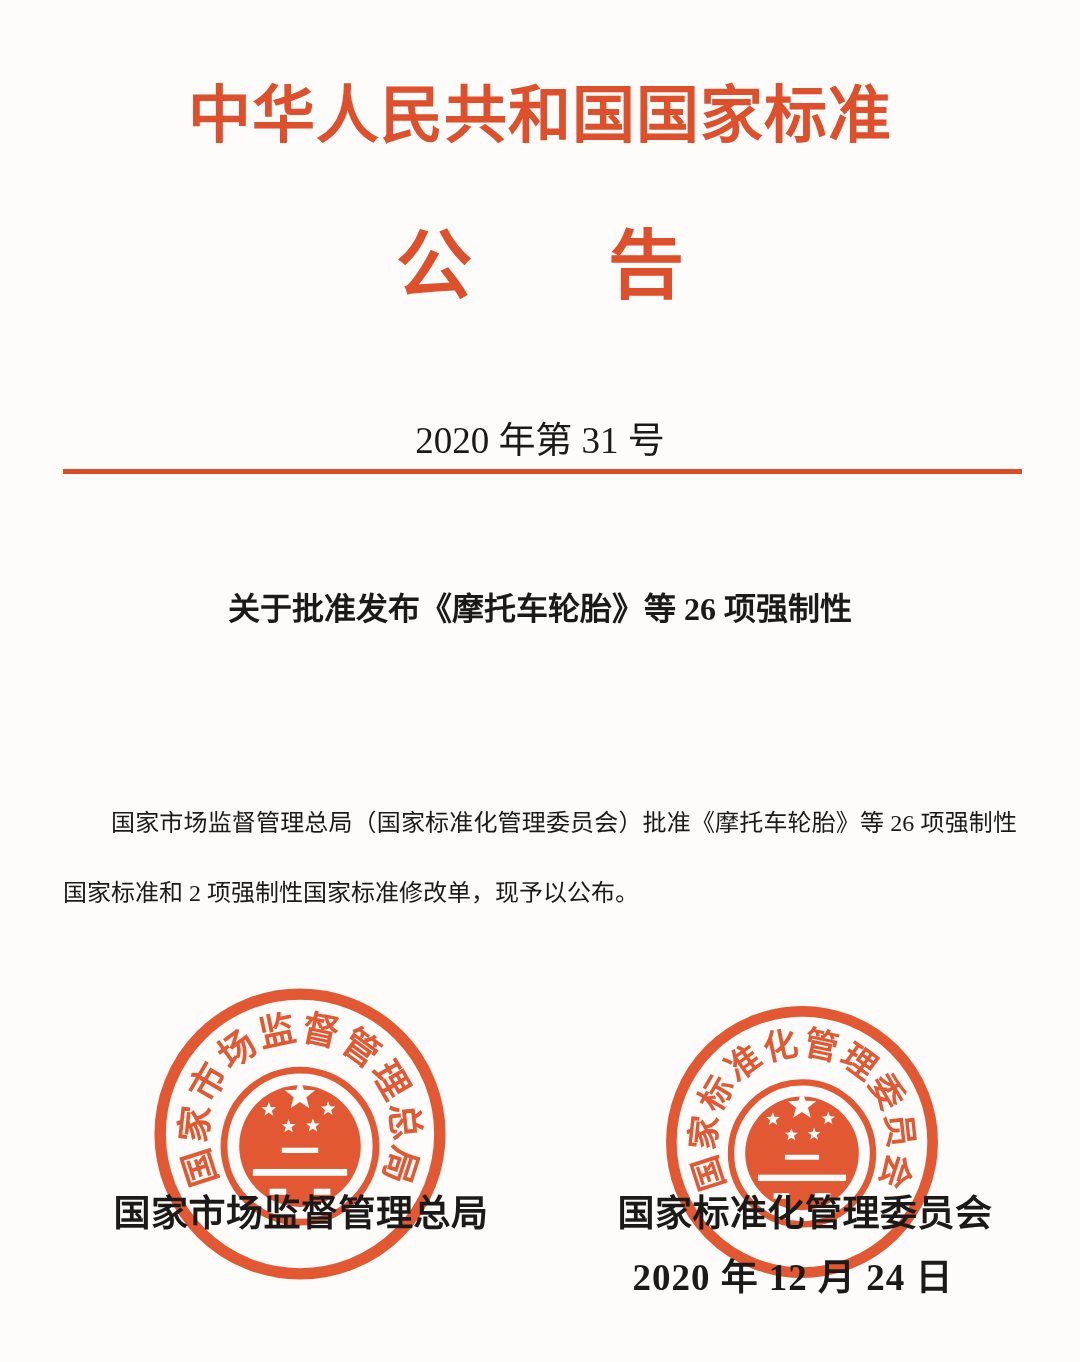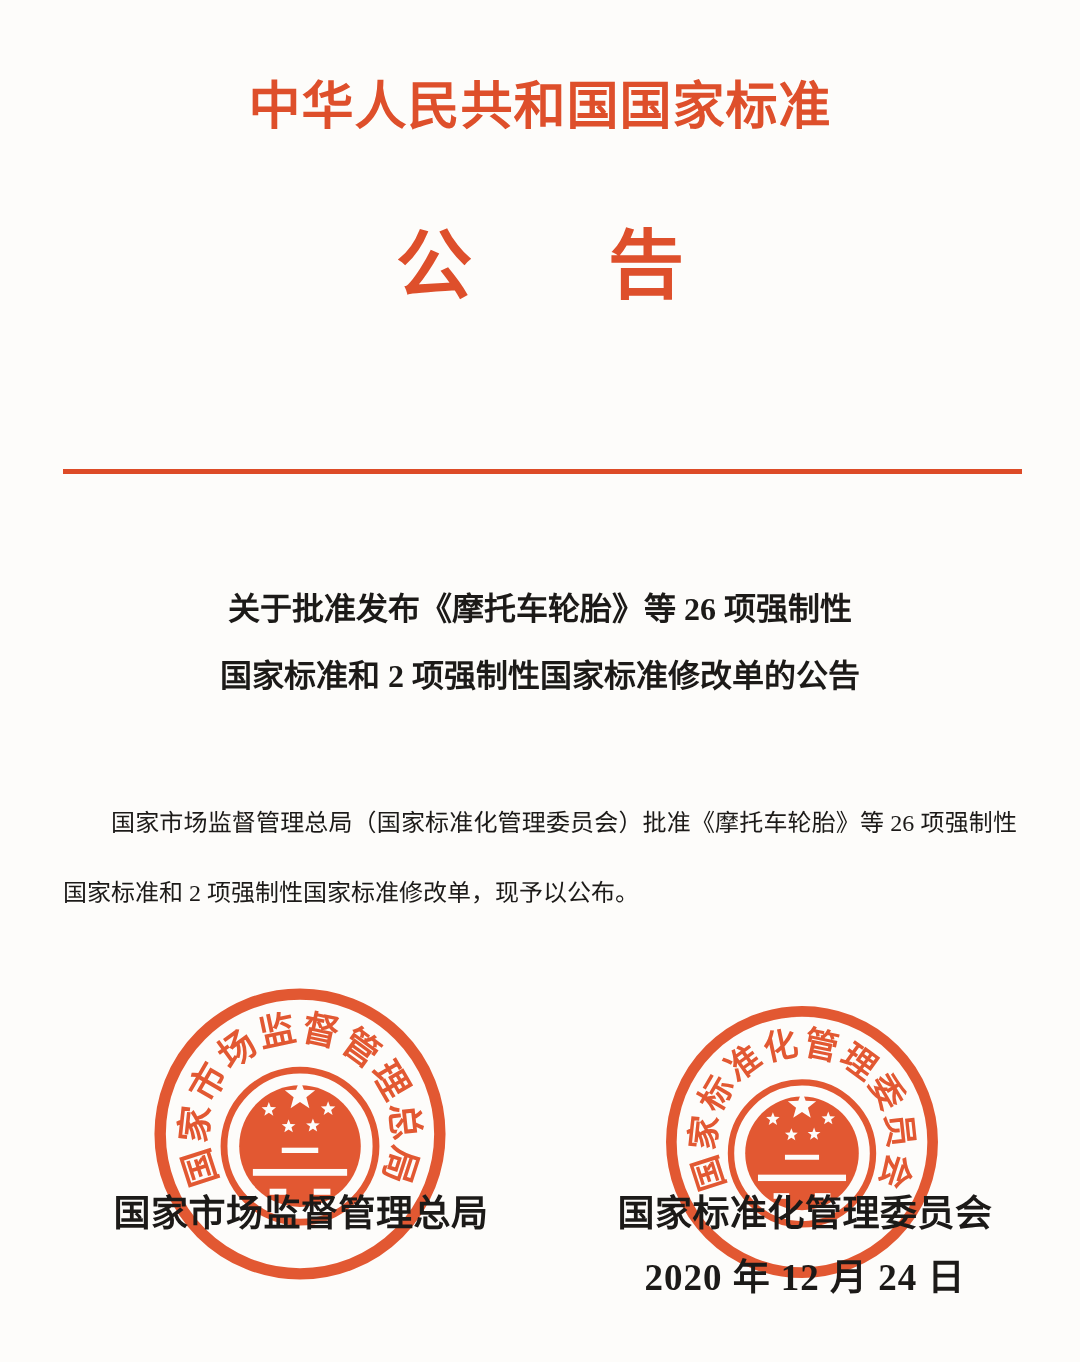--- a/index.html
+++ b/index.html
@@ -16,21 +16,21 @@
     width:1080px;height:1362px;
     margin:0 auto;
     background:var(--page-bg);
     font-family:"Liberation Serif","DejaVu Serif",serif;
     color:var(--text-black);
     overflow:hidden;
   }
   .doc-title{
     position:absolute;top:64px;left:0;width:100%;
     text-align:center;
-    font-size:52px;font-weight:700;
+    font-size:63px;font-weight:700;
     letter-spacing:1px;
     color:var(--title-red);
     white-space:nowrap;
   }
   .doc-subtitle{
     position:absolute;top:204px;left:0;width:100%;
     display:flex;justify-content:center;gap:136px;
     font-size:76px;font-weight:700;
     color:var(--title-red);
   }
@@ -74,47 +74,47 @@
     text-align:center;
     font-size:37px;font-weight:600;
     letter-spacing:0.5px;
     color:var(--text-black);
     z-index:5;
     white-space:nowrap;
   }
   .org-left{left:91px;top:1183px;}
   .org-right{left:595px;top:1183px;}
   .sign-date{
-    position:absolute;left:595px;top:1247px;width:420px;
+    position:absolute;left:583px;top:1247px;width:420px;
     text-align:center;
     font-size:37px;font-weight:600;
     letter-spacing:1px;
     color:var(--text-black);
     z-index:5;
     white-space:nowrap;
   }
 </style>
 </head>
 <body>
 
 <div class="page">
 
   <h1 class="doc-title">中华人民共和国国家标准</h1>
 
   <div class="doc-subtitle">
     <span>公</span>
     <span>告</span>
   </div>
 
+  <div class="doc-number">2020 年第 31 号</div>
 
   <div class="divider"></div>
 
   <div class="notice-heading">
     <div>关于批准发布《摩托车轮胎》等 26 项强制性</div>
-    <div>国家标准和 2 项强制性国家标准修改单的公告</div>
   </div>
 
   <p class="notice-body">国家市场监督管理总局（国家标准化管理委员会）批准《摩托车轮胎》等 26 项强制性国家标准和 2 项强制性国家标准修改单，现予以公布。</p>
 
   <svg class="seal seal-left" viewBox="0 0 400 400" aria-hidden="true">
     <defs>
       <path id="arcL" d="M 100.1 270 A 122 122 0 1 1 299.9 270" fill="none"></path>
       <path id="starL" d="M0,-10 L2.47,-3.4 L9.51,-3.09 L3.99,1.3 L5.88,8.09 L0,4.2 L-5.88,8.09 L-3.99,1.3 L-9.51,-3.09 L-2.47,-3.4 Z" fill="#fdfcfa"></path>
     </defs>
     <circle class="seal-stroke" cx="200" cy="200" r="184" fill="none" stroke-width="15"></circle>

